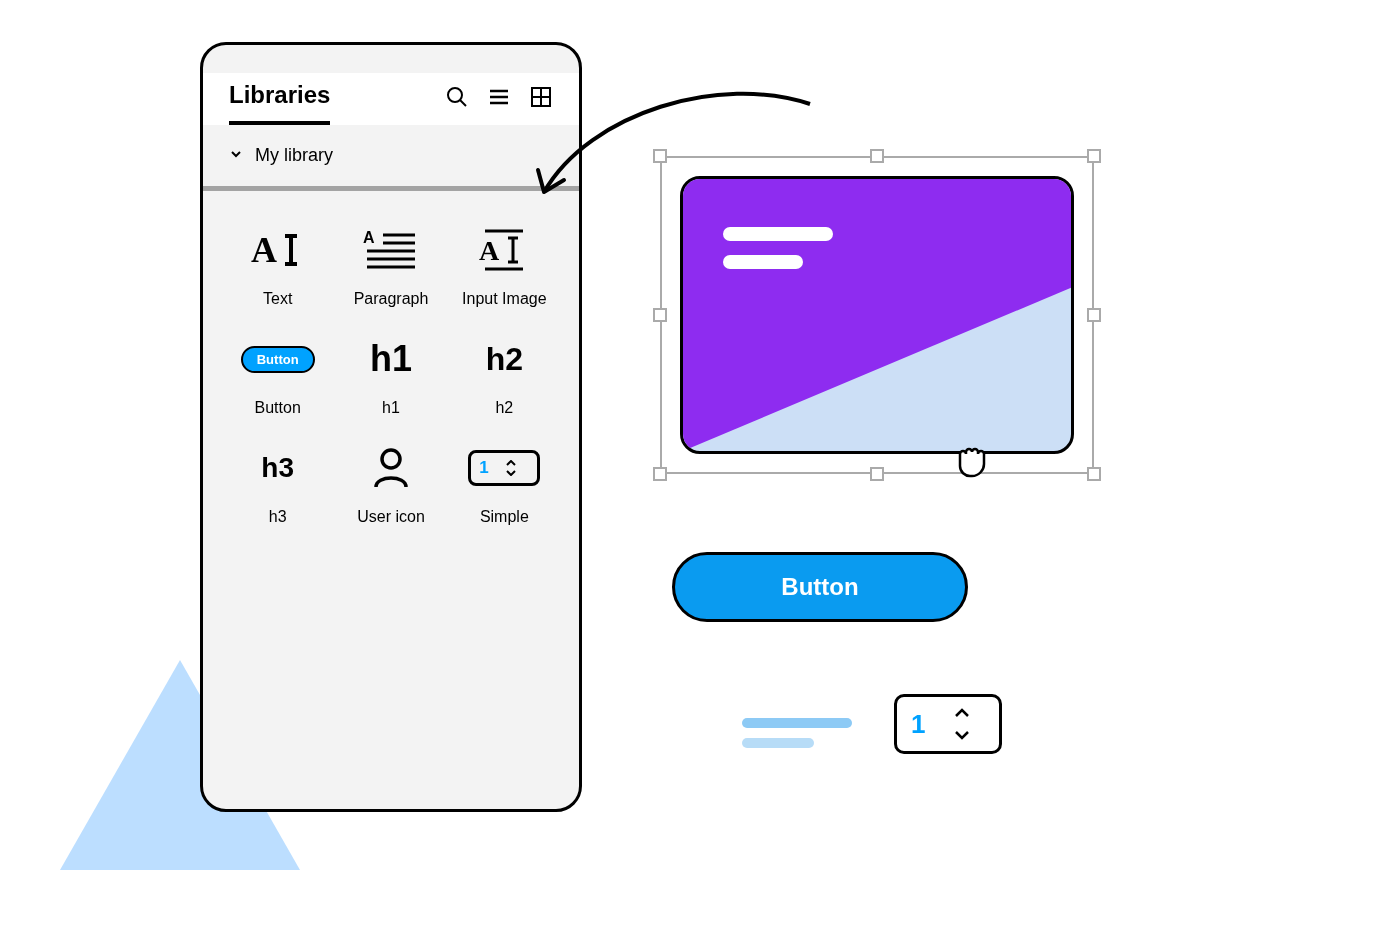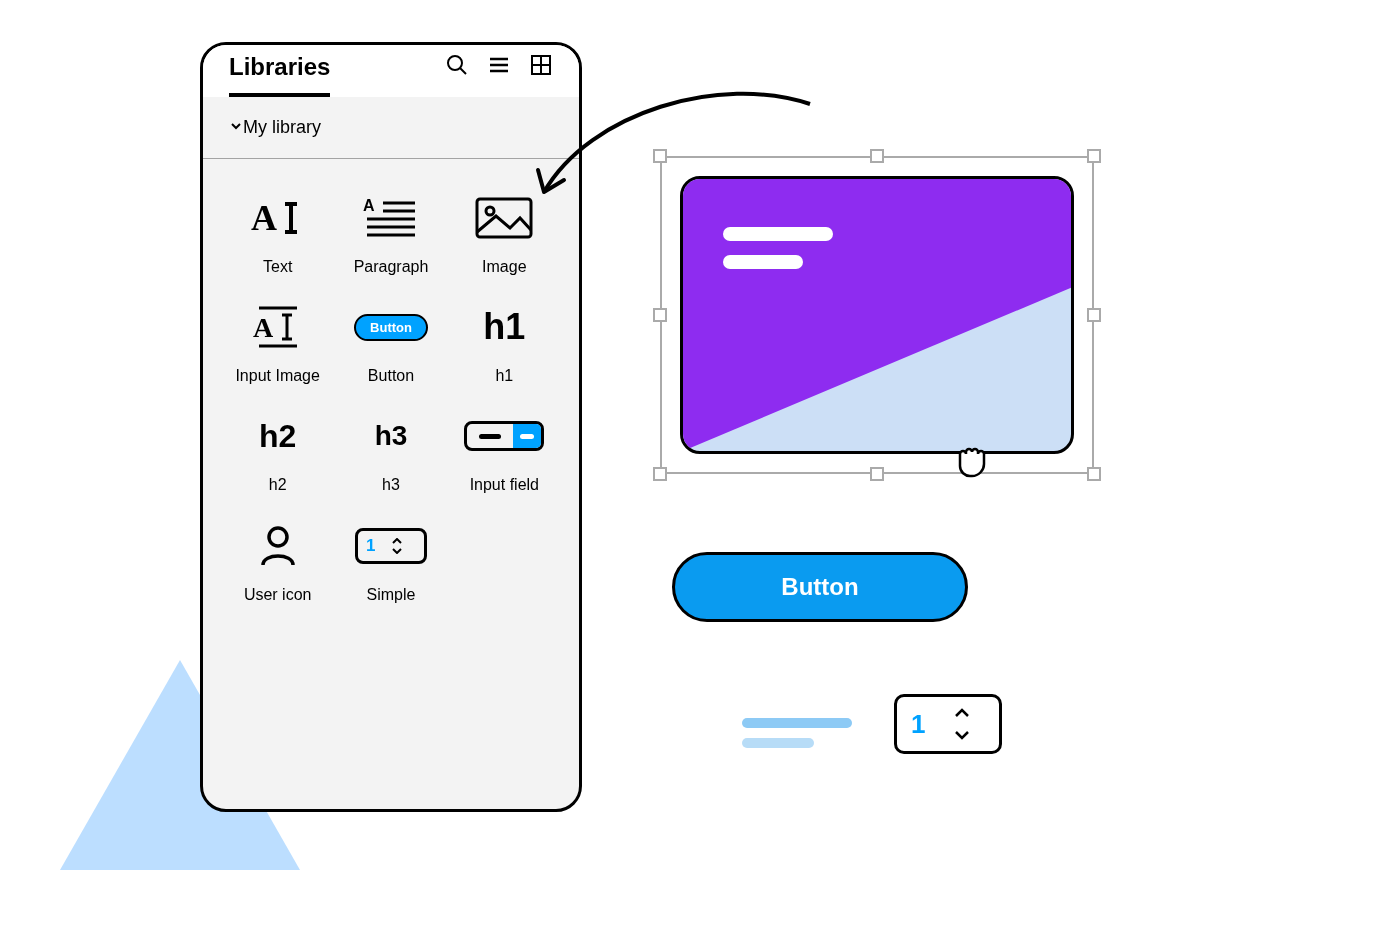--- a/index.html
+++ b/index.html
@@ -2,27 +2,27 @@
 <html><head>
   <meta charset="utf-8">
   <style>
     * { box-sizing: border-box; margin: 0; padding: 0; }
     body { font-family: -apple-system, BlinkMacSystemFont, "Segoe UI", sans-serif; background: #fff; width: 1400px; height: 933px; position: relative; overflow: hidden; }
 
     .triangle-bg { position: absolute; left: 60px; top: 660px; width: 0; height: 0; border-left: 120px solid transparent; border-right: 120px solid transparent; border-bottom: 210px solid #bcdeff; z-index: 0; }
 
     .panel { position: absolute; left: 200px; top: 42px; width: 382px; height: 770px; background: #f3f3f3; border: 3px solid #000; border-radius: 26px; overflow: hidden; z-index: 2; }
 
-    .panel-header { background: #fff; padding: 8px 26px 0 26px; display: flex; align-items: flex-start; justify-content: space-between; }
+    .panel-header { background: #fff; padding: 8px 26px 0 26px; display: flex; align-items: flex-end; justify-content: space-between; margin-top: 28px; }
     .panel-title-wrap { display:flex; flex-direction: column; }
     .panel-title { font-size: 24px; font-weight: 700; color: #000; padding-bottom: 12px; border-bottom: 4px solid #000; display: inline-block; }
     .header-icons { display: flex; gap: 18px; align-items: center; padding-bottom: 12px; }
     .icon-svg { width: 24px; height: 24px; }
 
-    .section-header { padding: 20px 26px; border-bottom: 1px solid #a3a3a3; display: flex; font-size: 18px; cursor: pointer; }
+    .section-header { padding: 20px 26px; border-bottom: 5px solid #a3a3a3; display: flex; gap: 12px; font-size: 18px; cursor: pointer; }
     .chev { width: 14px; height: 14px; }
 
     .grid { display: grid; grid-template-columns: repeat(3, 1fr); gap: 10px 0; padding: 24px 18px 18px 18px; }
     .cell { display: flex; flex-direction: column; align-items: center; gap: 10px; cursor: pointer; padding: 6px 2px; }
     .cell-label { font-size: 16px; text-align: left; line-height: 1.2; }
     .cell-icon-box { height: 58px; display:flex; align-items:center; justify-content:center; }
 
     .h-big { font-size: 36px; font-weight: 800; }
 
     .simple-card-thumb { width: 74px; height: 50px; background: #9a3cf6; border-radius: 8px; padding: 12px 10px; display:flex; flex-direction:column; gap:6px; }
@@ -132,30 +132,20 @@
             <line x1="20" y1="6" x2="52" y2="6"></line>
             <line x1="20" y1="14" x2="52" y2="14"></line>
             <line x1="4" y1="22" x2="52" y2="22"></line>
             <line x1="4" y1="30" x2="52" y2="30"></line>
             <line x1="4" y1="38" x2="52" y2="38"></line>
           </svg>
       </div>
       <span class="cell-label">Paragraph</span>
     </div>
 
-    <div class="cell">
-      <div class="cell-icon-box">
-        <svg width="60" height="44" viewBox="0 0 60 44" fill="none" stroke="#000" stroke-width="3">
-            <rect x="3" y="3" width="54" height="38" rx="3"></rect>
-            <circle cx="16" cy="15" r="4"></circle>
-            <polyline points="3,36 22,20 36,32 46,22 57,34"></polyline>
-          </svg>
-      </div>
-      <span class="cell-label">Image</span>
-    </div>
 
 
     <div class="cell">
       <div class="cell-icon-box">
         <svg width="54" height="44" viewBox="0 0 54 44" fill="#000">
             <line x1="8" y1="3" x2="46" y2="3" stroke="#000" stroke-width="3"></line>
             <text x="2" y="32" font-size="28" font-weight="800" font-family="serif">A</text>
             <line x1="36" y1="10" x2="36" y2="34" stroke="#000" stroke-width="3"></line>
             <line x1="31" y1="10" x2="41" y2="10" stroke="#000" stroke-width="3"></line>
             <line x1="31" y1="34" x2="41" y2="34" stroke="#000" stroke-width="3"></line>
@@ -186,33 +176,20 @@
       <span class="cell-label">h2</span>
     </div>
 
     <div class="cell">
       <div class="cell-icon-box">
           <span class="h-big" style="font-size:28px;font-weight:700">h3</span>
         </div>
       <span class="cell-label">h3</span>
     </div>
 
-    <div class="cell">
-      <div class="cell-icon-box">
-        <div class="input-field-thumb">
-            <div class="left">
-              <div class="dash"></div>
-            </div>
-            <div class="right">
-              <div class="dash"></div>
-            </div>
-          </div>
-      </div>
-      <span class="cell-label">Input field</span>
-    </div>
 
     <div class="cell">
       <div class="cell-icon-box">
         <svg width="38" height="42" viewBox="0 0 38 42" fill="none" stroke="#000" stroke-width="3.5">
             <circle cx="19" cy="12" r="9"></circle>
             <path d="M4 40 C4 28, 34 28, 34 40"></path>
           </svg>
       </div>
       <span class="cell-label">User icon</span>
     </div>

